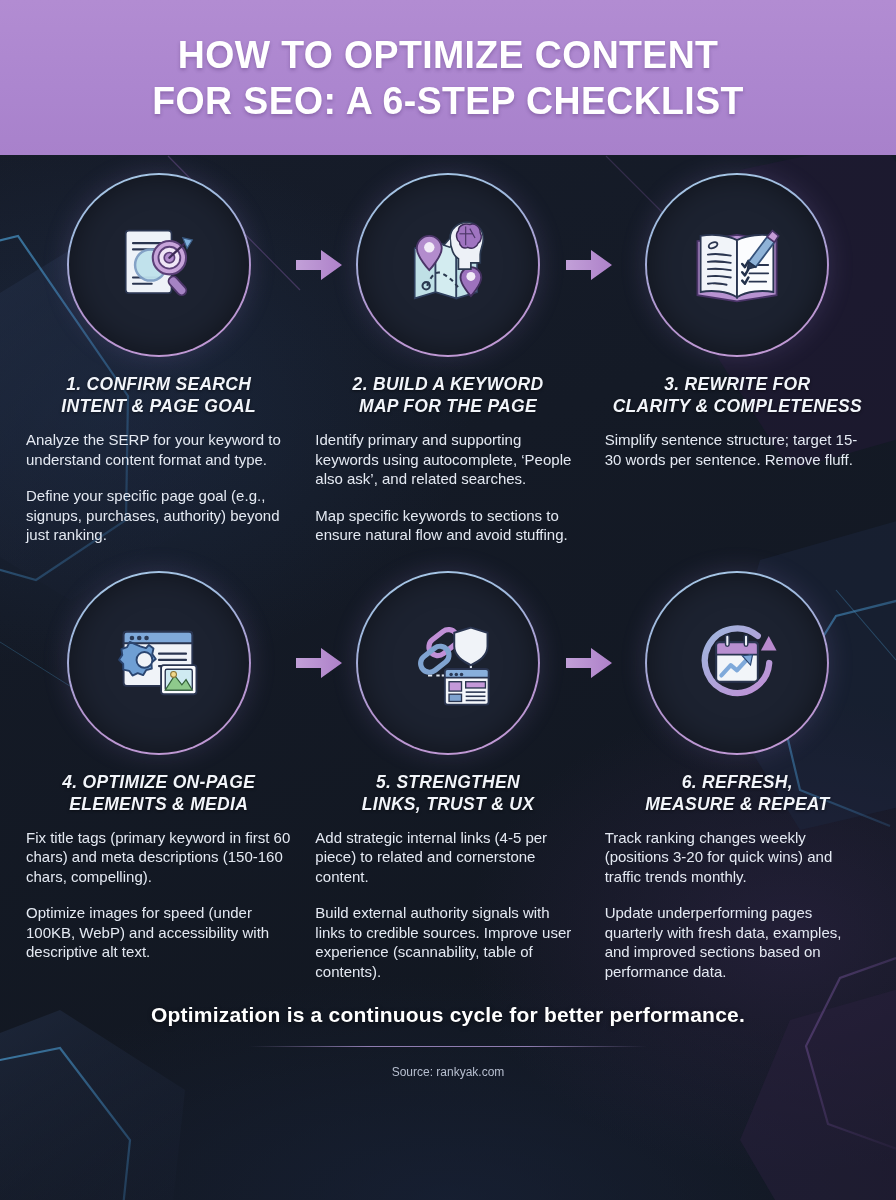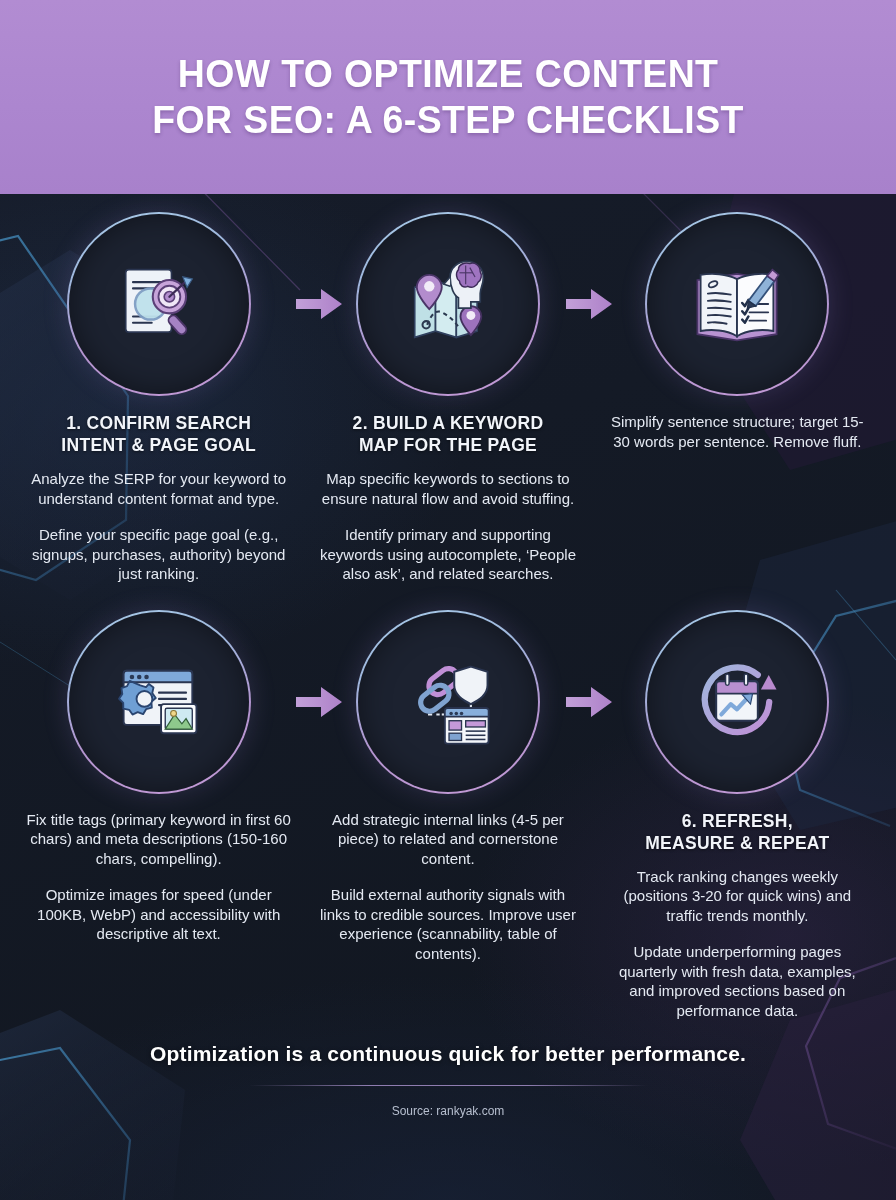--- a/index.html
+++ b/index.html
@@ -21,21 +21,21 @@
       linear-gradient(160deg,#171d2b 0%, #141a26 40%, #11161f 100%);
     overflow:hidden;
   }
 
   
   .bg-deco { position:absolute; inset:0; pointer-events:none; z-index:0; }
 
   
   .header {
     position:relative; z-index:3;
-    height:194px;
+    height:155px;
     background:linear-gradient(180deg,#b28cd2 0%, #ac86cf 55%, #a881cb 100%);
     display:flex; flex-direction:column;
     align-items:center; justify-content:center;
     padding:0 26px;
   }
   .header h1 {
     color:#ffffff;
     font-size:39px;
     line-height:46px;
     font-weight:bold;
@@ -86,26 +86,27 @@
     color:#f2f5fa;
     font-size:17.5px;
     line-height:22px;
     font-weight:bold;
     text-align:center;
     letter-spacing:.3px;
     text-transform:uppercase;
     white-space:pre-line;
     margin-bottom:13px;
     text-shadow:0 1px 3px rgba(0,0,0,.5);
+    font-style:italic;
   }
   .step-body {
     color:#e4e9f2;
     font-size:15px;
     line-height:19.5px;
-    text-align:center;
+    text-align:left;
     white-space:pre-line;
   }
   .step-body + .step-body { margin-top:17px; }
 
   .row2 { margin-top:26px; }
 
   
   .footer {
     position:relative; z-index:2;
     margin-top:22px;
@@ -221,22 +222,22 @@
                 <path d="M67 13 L67 31"></path>
                   <path d="M61 20 L74 20"></path>
                   <path d="M71 15 L76 24"></path>
               </g>
               <path d="M52 24 L46 31 L52 33" fill="#edf1f7" stroke="#2b3950" stroke-width="1.5"></path>
             </svg>
           </div>
         </div>
         <h2 class="step-title">2. BUILD A KEYWORD
 MAP FOR THE PAGE</h2>
+        <p class="step-body">Identify primary and supporting keywords using autocomplete, ‘People also ask’, and related searches.</p>
         <p class="step-body">Map specific keywords to sections to ensure natural flow and avoid stuffing.</p>
-        <p class="step-body">Identify primary and supporting keywords using autocomplete, ‘People also ask’, and related searches.</p>
       </article>
 
       <article class="col">
         <div class="circle-wrap">
           <div class="circle">
             <svg viewBox="0 0 100 100">
               <path d="M12 27 L50 21 L88 27 L88 79 L50 85 L12 79 Z" fill="#b893d1" stroke="#4a3468" stroke-width="1.8"></path>
               <path d="M15 22 C26 20 40 21 50 26 L50 81 C40 75 26 74 15 76 Z" fill="#f1f4f9" stroke="#2a3550" stroke-width="1.8"></path>
               <path d="M85 22 C74 20 60 21 50 26 L50 81 C60 75 74 74 85 76 Z" fill="#fbfcfe" stroke="#2a3550" stroke-width="1.8"></path>
               <g stroke="#2a3550" stroke-width="1.8" stroke-linecap="round">
@@ -256,20 +257,22 @@
                 <path d="M55 65 L57.6 68 L61 62"></path>
               </g>
               <g transform="rotate(0)">
                 <path d="M61 47 L79 23 L86 28 L68 52 Z" fill="#8fb3d8" stroke="#34517a" stroke-width="1.7"></path>
                 <path d="M79 23 L84 17 L90 22 L86 28 Z" fill="#c49ad6" stroke="#4a3468" stroke-width="1.6"></path>
                 <path d="M61 47 L68 52 L60 54 Z" fill="#2b3a56" stroke="#22304a" stroke-width="1.2"></path>
               </g>
             </svg>
           </div>
         </div>
+        <h2 class="step-title">3. REWRITE FOR
+CLARITY &amp; COMPLETENESS</h2>
         <p class="step-body">Simplify sentence structure; target 15-30 words per sentence. Remove fluff.</p>
       </article>
 
       <div class="arrow a1">
         <svg viewBox="0 0 50 36">
           <defs>
               <linearGradient id="arrg1" x1="0" y1="0" x2="1" y2="0">
             <stop offset="0%" stop-color="#c2a0d8"></stop>
                 <stop offset="100%" stop-color="#ae81c9"></stop>
           </linearGradient>
@@ -302,20 +305,22 @@
               </g>
               <path d="M32 34 l5.5 1.6 2.8 -3 4.4 3.4 -1.2 5.5 3.4 4.6 -4.2 3.7 .4 5.6 -5.5 1.5 -2.9 4.8 -5.2 -2 -5 2.4 -3.2 -4.6 -5.6 -1.1 -.1 -5.6 -4 -3.9 3.1 -4.7 -.8 -5.6 5.4 -1.9 2.6 -5 z" fill="#6f9fd4" stroke="#2a4570" stroke-width="1.8" stroke-linejoin="round"></path>
               <circle cx="36" cy="47" r="7.6" fill="#f0f3f8" stroke="#2a4570" stroke-width="1.8"></circle>
               <rect x="52" y="52" width="34" height="28" rx="2.5" fill="#fbfcfe" stroke="#2a3550" stroke-width="1.8"></rect>
               <rect x="56" y="56" width="26" height="20" rx="1.6" fill="#cfeaf2" stroke="#2a3550" stroke-width="1.3"></rect>
               <path d="M56 76 L65 62 L72 71 L76 66 L82 76 Z" fill="#8ec98c" stroke="#33603a" stroke-width="1.2"></path>
               <circle cx="64" cy="61" r="2.8" fill="#f1d78a" stroke="#8a7434" stroke-width="1"></circle>
             </svg>
           </div>
         </div>
+        <h2 class="step-title">4. OPTIMIZE ON-PAGE
+ELEMENTS &amp; MEDIA</h2>
         <p class="step-body">Fix title tags (primary keyword in first 60 chars) and meta descriptions (150-160 chars, compelling).</p>
         <p class="step-body">Optimize images for speed (under 100KB, WebP) and accessibility with descriptive alt text.</p>
       </article>
 
       <article class="col">
         <div class="circle-wrap">
           <div class="circle">
             <svg viewBox="0 0 100 100">
               <path d="M26 56 L30 62 L42 62" fill="none" stroke="#dfe6f0" stroke-width="2" stroke-dasharray="4 4"></path>
               <path d="M44 62 L50 62" fill="none" stroke="#dfe6f0" stroke-width="2" stroke-dasharray="4 4"></path>
@@ -333,20 +338,22 @@
               <rect x="67" y="68" width="19" height="6" fill="#c499d9" stroke="#2a3550" stroke-width="1.3"></rect>
               <rect x="51" y="80" width="12" height="7" fill="#7fa3d0" stroke="#2a3550" stroke-width="1.3"></rect>
               <g stroke="#2a3550" stroke-width="1.5">
                 <line x1="67" y1="78" x2="86" y2="78"></line>
                 <line x1="67" y1="82" x2="86" y2="82"></line>
                 <line x1="67" y1="86" x2="86" y2="86"></line>
               </g>
             </svg>
           </div>
         </div>
+        <h2 class="step-title">5. STRENGTHEN
+LINKS, TRUST &amp; UX</h2>
         <p class="step-body">Add strategic internal links (4-5 per piece) to related and cornerstone content.</p>
         <p class="step-body">Build external authority signals with links to credible sources. Improve user experience (scannability, table of contents).</p>
       </article>
 
       <article class="col">
         <div class="circle-wrap">
           <div class="circle">
             <svg viewBox="0 0 100 100">
               <defs>
                   <linearGradient id="refg" x1="0" y1="0" x2="1" y2="1">
@@ -378,18 +385,18 @@
       </div>
       <div class="arrow a2">
         <svg viewBox="0 0 50 36">
           <path d="M2 13 L27 13 L27 3 L48 18 L27 33 L27 23 L2 23 Z" fill="url(#arrg1)"></path>
         </svg>
       </div>
     </section>
   </main>
 
   <footer class="footer">
-    <div class="tagline">Optimization is a continuous quick for better performance.</div>
+    <div class="tagline">Optimization is a continuous cycle for better performance.</div>
     <div class="rule"></div>
     <div class="source">Source: rankyak.com</div>
   </footer>
 
 </div>
 
 </body></html>

